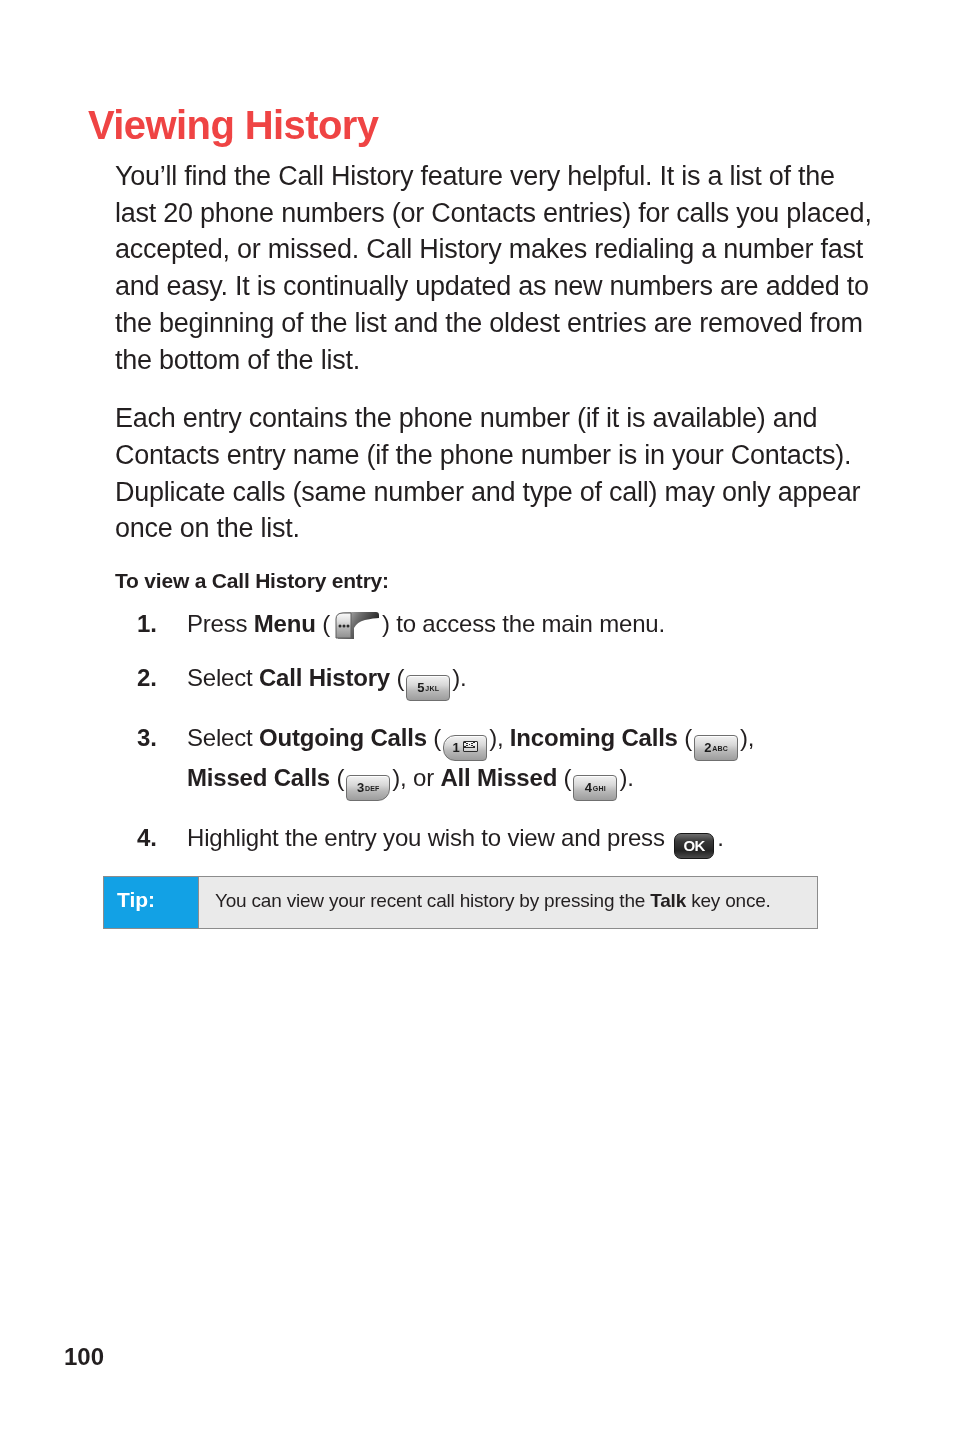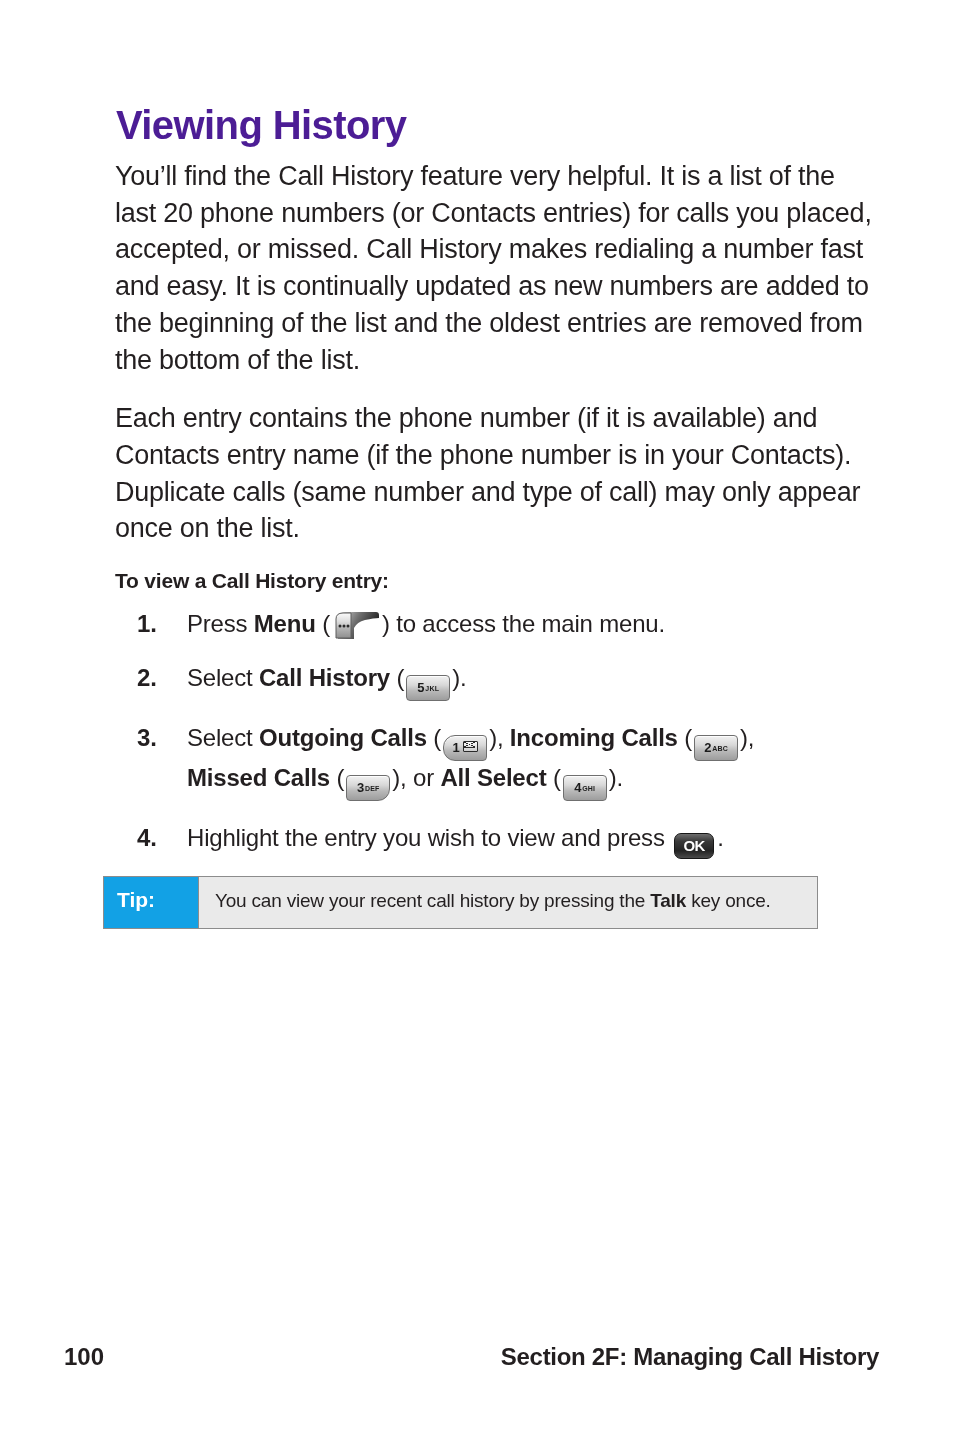--- a/index.html
+++ b/index.html
@@ -23,23 +23,22 @@
   }
 
   
   .page-title {
     position: absolute;
     left: 88px;
     top: 76px;
     font-size: 40px;
     font-weight: bold;
     letter-spacing: -0.6px;
-    color: #4c1d95;
+    color: #ef4444;
     line-height: 1.1;
-    margin-left: 28px;
   }
 
   
   .content {
     position: absolute;
     left: 115px;
     top: 158px;
     width: 760px;
   }
 
@@ -271,34 +270,33 @@
 
       <li>
         <span class="num">2.</span>
         <span>Select </span><span class="b">Call History</span><span> (</span><span class="key key-pad"><span class="dig">5</span><span class="abc">JKL</span></span><span>).</span>
       </li>
 
       <li>
         <span class="num">3.</span>
         <span>Select </span><span class="b">Outgoing Calls</span><span> (</span><span class="key key-pad key-1"><span class="dig">1</span><span class="env"></span></span><span>), </span><span class="b">Incoming Calls</span><span> (</span><span class="key key-pad"><span class="dig">2</span><span class="abc">ABC</span></span><span>),</span>
         <br>
-        <span class="b">Missed Calls</span><span> (</span><span class="key key-pad key-3"><span class="dig">3</span><span class="abc">DEF</span></span><span>), or </span><span class="b">All Select</span><span> (</span><span class="key key-pad"><span class="dig">4</span><span class="abc">GHI</span></span><span>).</span>
+        <span class="b">Missed Calls</span><span> (</span><span class="key key-pad key-3"><span class="dig">3</span><span class="abc">DEF</span></span><span>), or </span><span class="b">All Missed</span><span> (</span><span class="key key-pad"><span class="dig">4</span><span class="abc">GHI</span></span><span>).</span>
       </li>
 
       <li>
         <span class="num">4.</span>
         <span>Highlight the entry you wish to view and press </span><span class="key key-ok">OK</span><span>.</span>
       </li>
 
     </ol>
   </div>
 
   <div class="tip">
     <div class="tip-label">Tip:</div>
     <div class="tip-body"><span>You can view your recent call history by pressing the </span><span class="b">Talk</span><span> key once.</span></div>
   </div>
 
   <div class="footer">
     <div class="footer-page">100</div>
-    <div class="footer-section">Section 2F: Managing Call History</div>
   </div>
 
 </div>
 
 </body></html>

